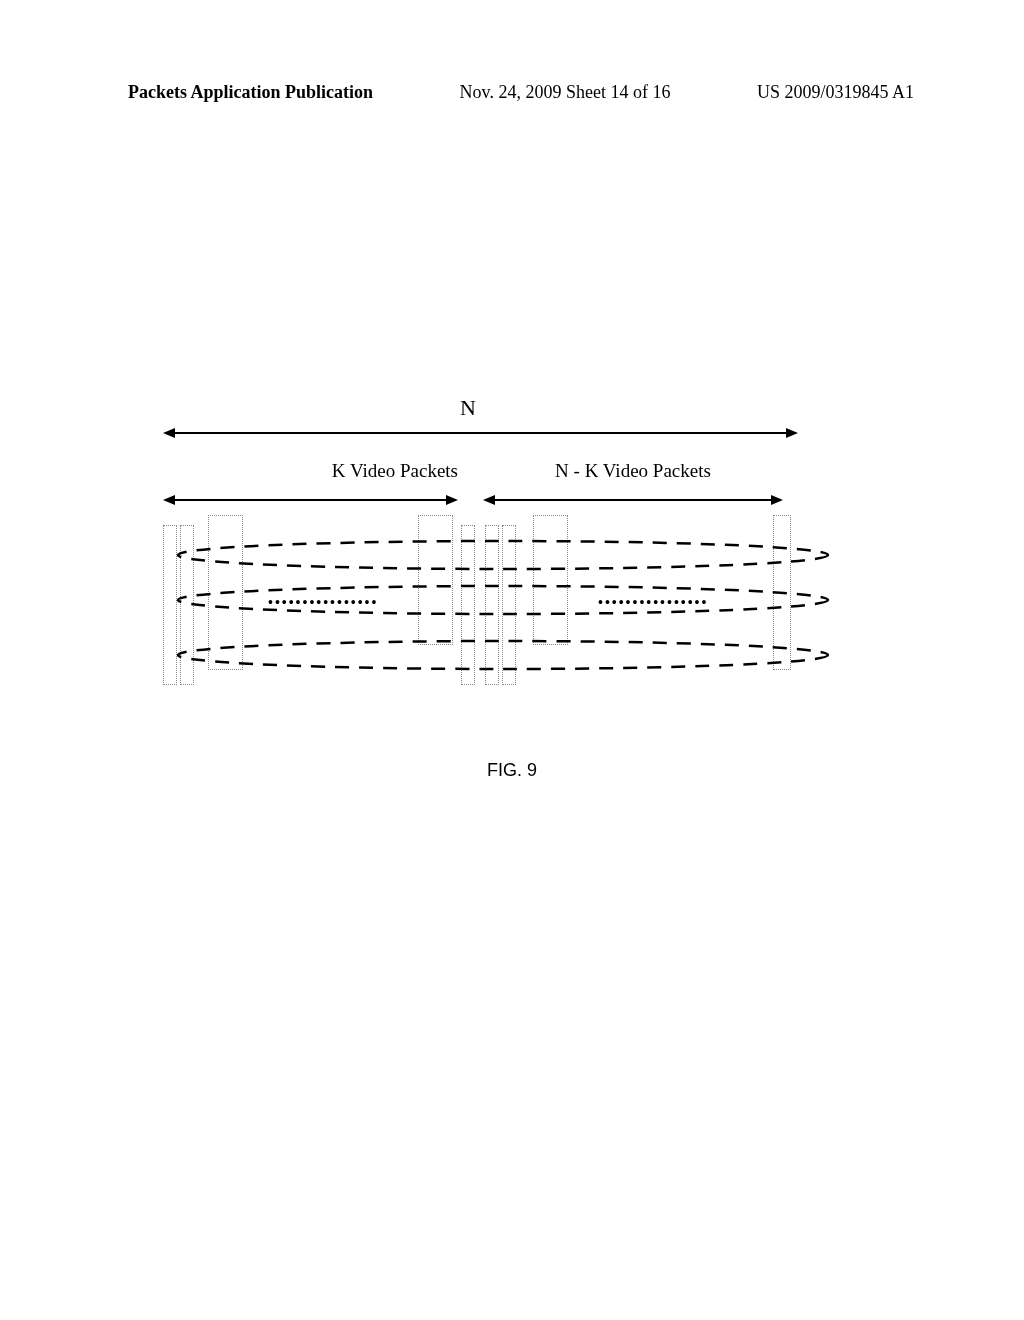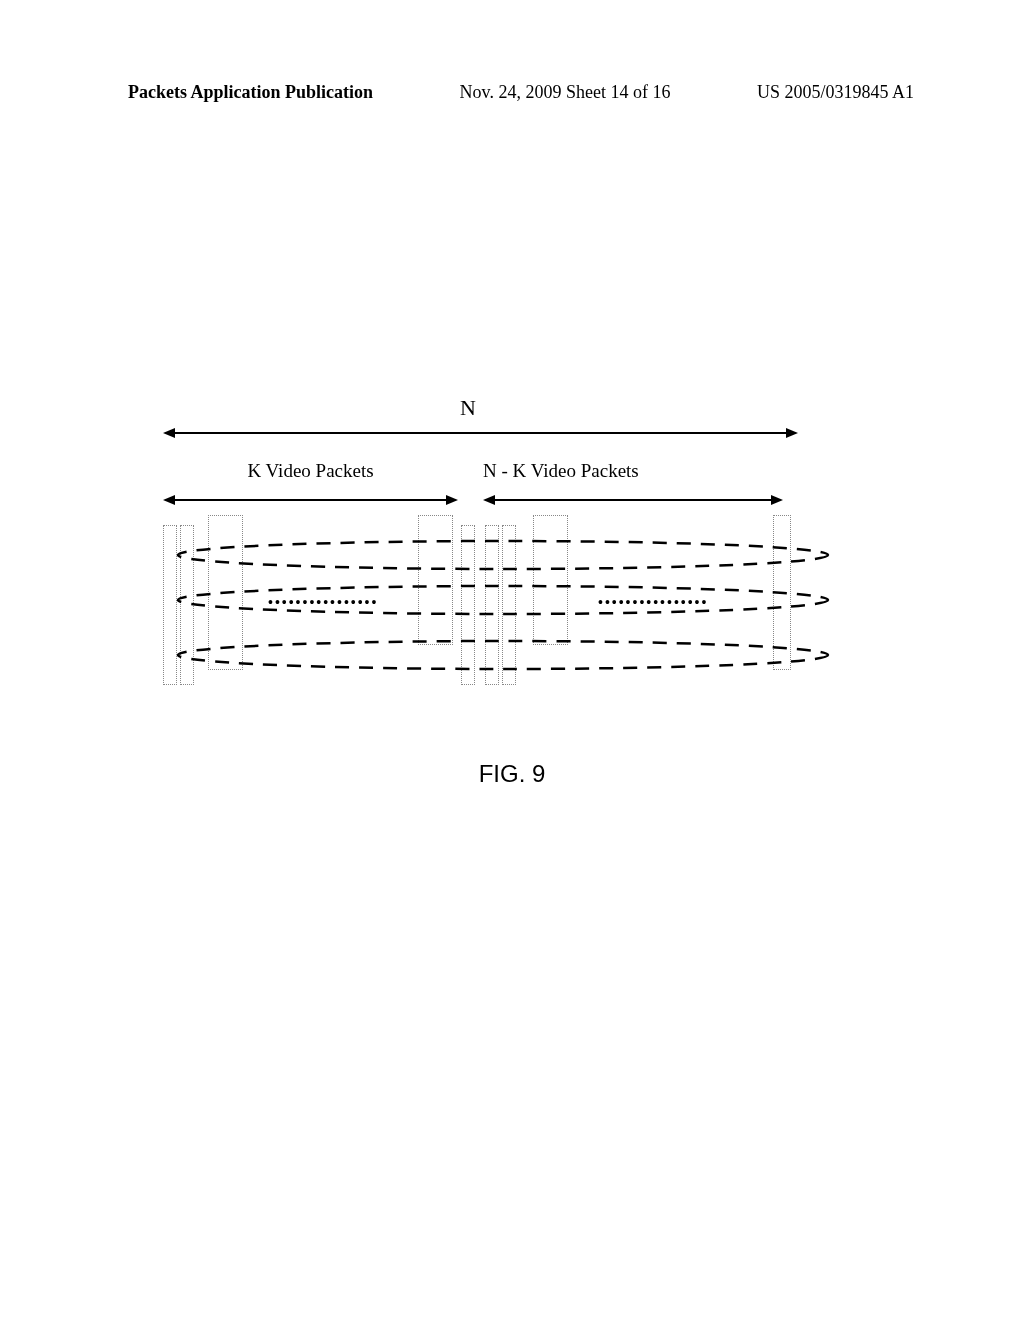--- a/index.html
+++ b/index.html
@@ -47,29 +47,30 @@
       top: 30px;
       left: 35px;
       right: 10px;
     }
     
     .label-k {
       position: absolute;
       top: 65px;
       left: 35px;
       width: 295px;
-      text-align: center;
+      text-align: right;
       font-size: 19px;
     }
     
     .label-nk {
       position: absolute;
       top: 65px;
       left: 355px;
       width: 300px;
+      text-align: center;
       font-size: 19px;
     }
     
     .arrow-k {
       position: absolute;
       top: 97px;
       left: 35px;
       width: 295px;
     }
     
@@ -108,33 +109,33 @@
       font-weight: bold;
       color: #000;
     }
     
     .figure-label {
       position: absolute;
       top: 760px;
       left: 0;
       width: 100%;
       text-align: center;
-      font-size: 24px;
+      font-size: 18px;
       font-family: Arial, sans-serif;
     }
     
     svg { display: block; }
   </style>
 </head>
 <body>
 
 <div class="header">
   <span class="header-left">Packets Application Publication</span>
   <span class="header-center">Nov. 24, 2009  Sheet 14 of 16</span>
-  <span class="header-right">US 2005/0319845 A1</span>
+  <span class="header-right">US 2009/0319845 A1</span>
 </div>
 
 <div class="diagram-container">
 
   <div class="label-n">N</div>
 
   <div class="arrow-n">
     <svg width="635" height="16">
       <line x1="8" y1="8" x2="627" y2="8" stroke="#000" stroke-width="2"></line>
       <polygon points="0,8 12,3 12,13" fill="#000"></polygon>

